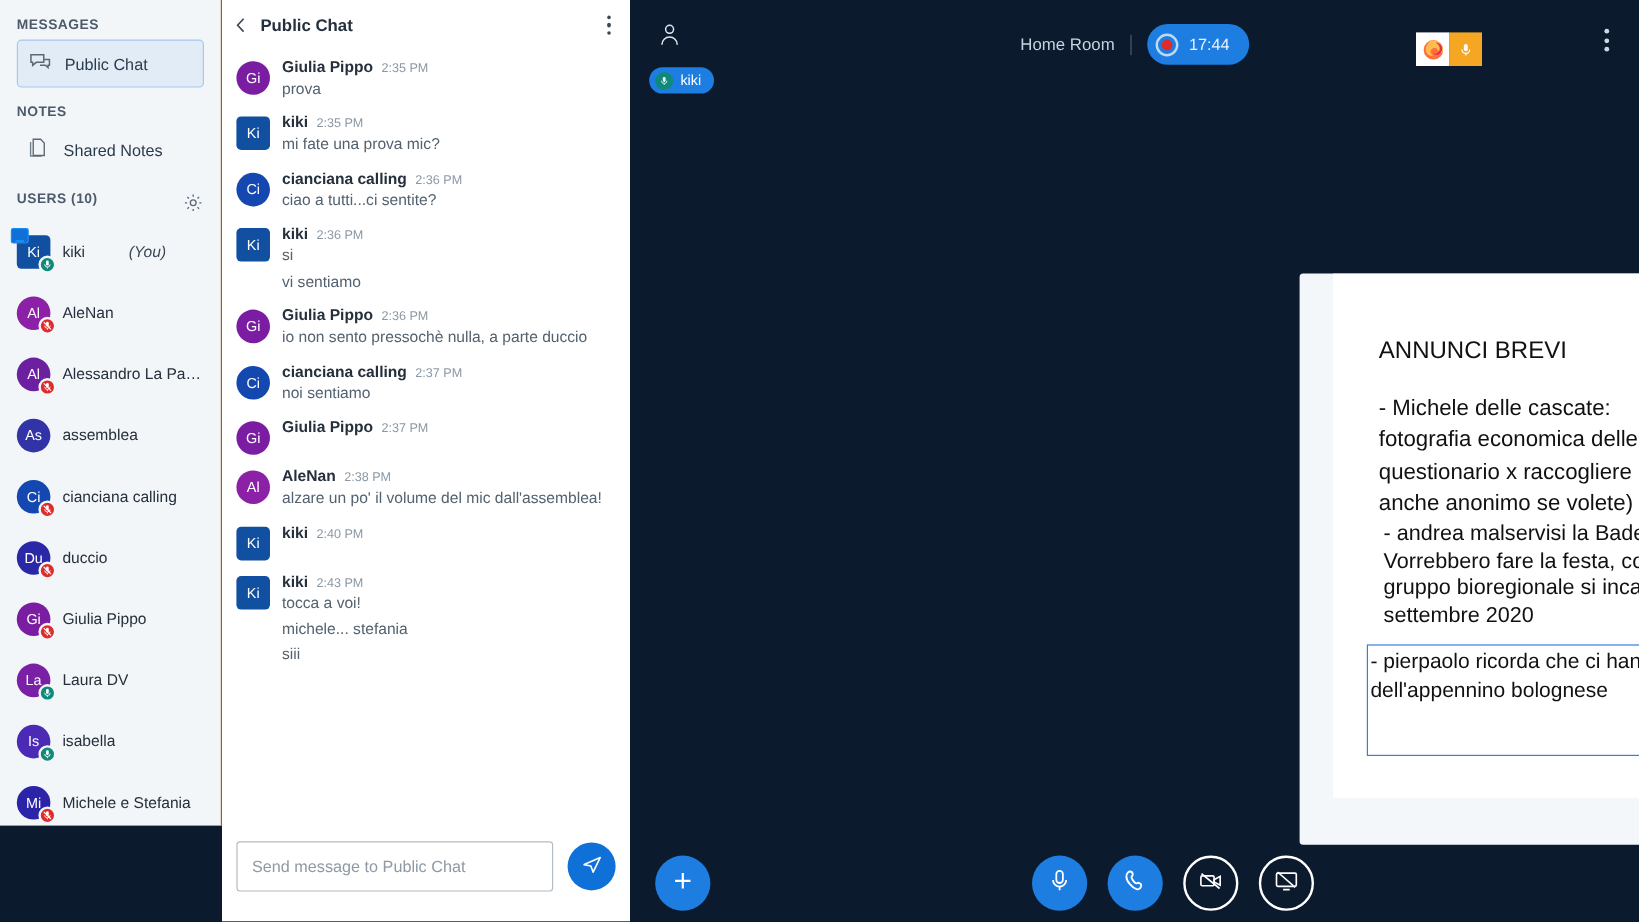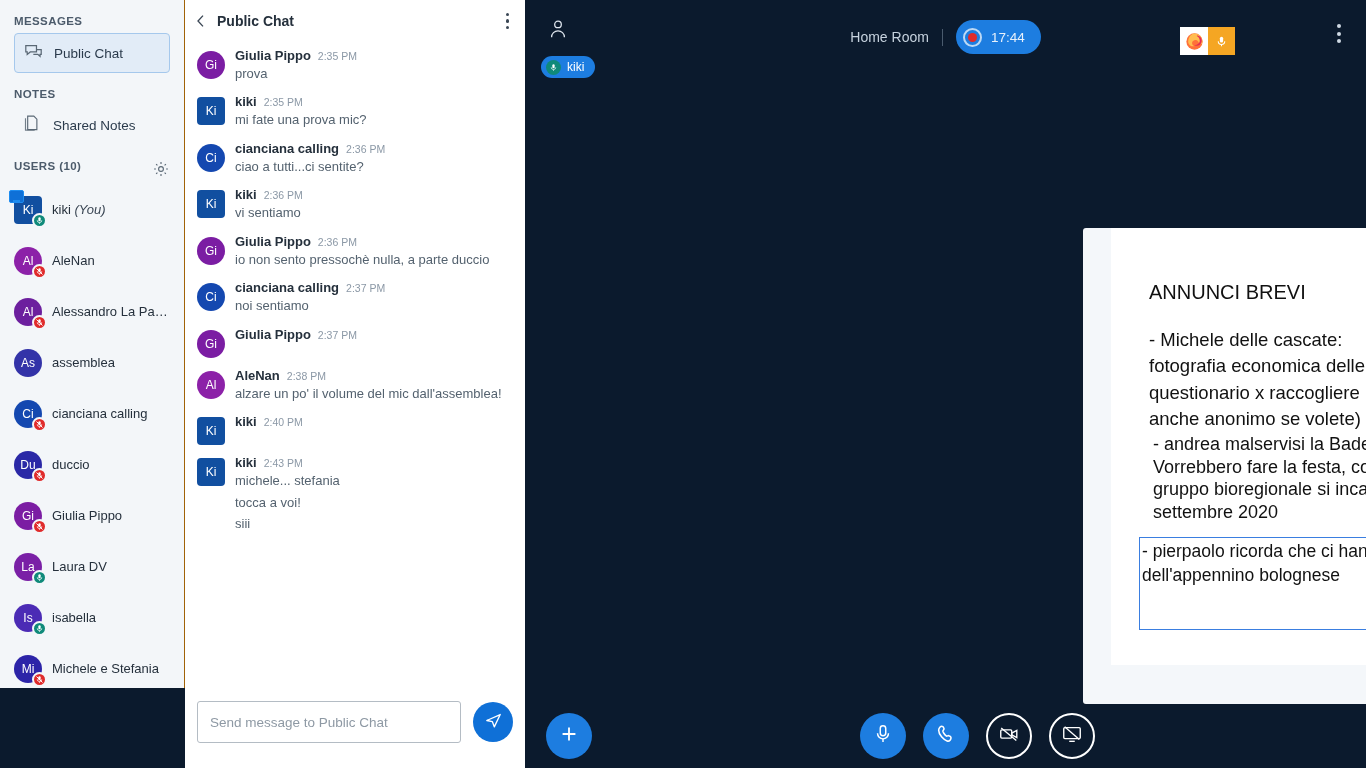--- a/index.html
+++ b/index.html
@@ -55,21 +55,21 @@
   .badge svg { width: 9px; height: 9px; }
   .badge.on  { background: #0f8a7a; }
   .badge.off { background: #e02b2b; }
   .pres-flag {
     position: absolute; left: -5px; top: -6px;
     width: 15px; height: 13px; border-radius: 2px;
     background: #0f70d7; border: 1.5px solid #1d8cf0;
   }
   .pres-flag:after{content:"";position:absolute;left:3px;top:9px;width:7px;height:2px;background:#1d8cf0;}
   .user-name { font-size: 13px; color: #25303c; white-space: nowrap; overflow: hidden; text-overflow: ellipsis; }
-  .you { font-style: italic; color: #3a4654; }
+  .you { font-style: italic; color: #3a4654; padding-left: 33px; }
 
   
   .chat-panel {
     width: 340px; height: 768px; background: #fff;
     flex: 0 0 340px; position: relative;
     display: flex; flex-direction: column;
   }
   .chat-head {
     height: 42px; display: flex; align-items: center; gap: 8px;
     padding: 0 12px 0 8px; flex: 0 0 42px;
@@ -375,20 +375,21 @@
             <div class="msg-text">ciao a tutti...ci sentite?</div>
           </div>
         </div>
         <div class="msg">
           <span class="avatar sq" style="background:#114fa0">Ki</span>
           <div class="msg-body">
             <div class="msg-meta">
               <span class="msg-name">kiki</span>
               <span class="msg-time">2:36 PM</span>
             </div>
+            <div class="msg-text">si</div>
             <div class="msg-text">vi sentiamo</div>
           </div>
         </div>
         <div class="msg">
           <span class="avatar" style="background:#7b1da3">Gi</span>
           <div class="msg-body">
             <div class="msg-meta">
               <span class="msg-name">Giulia Pippo</span>
               <span class="msg-time">2:36 PM</span>
             </div>
@@ -433,22 +434,22 @@
             </div>
           </div>
         </div>
         <div class="msg">
           <span class="avatar sq" style="background:#114fa0">Ki</span>
           <div class="msg-body">
             <div class="msg-meta">
               <span class="msg-name">kiki</span>
               <span class="msg-time">2:43 PM</span>
             </div>
+            <div class="msg-text">tocca a voi!</div>
             <div class="msg-text">michele... stefania</div>
-            <div class="msg-text">tocca a voi!</div>
             <div class="msg-text">siii</div>
           </div>
         </div>
       </div>
 
     <div class="chat-sbar"></div>
     <div class="chat-sthumb"></div>
 
     <div class="chat-form">
       <input class="chat-input" placeholder="Send message to Public Chat" style="">

